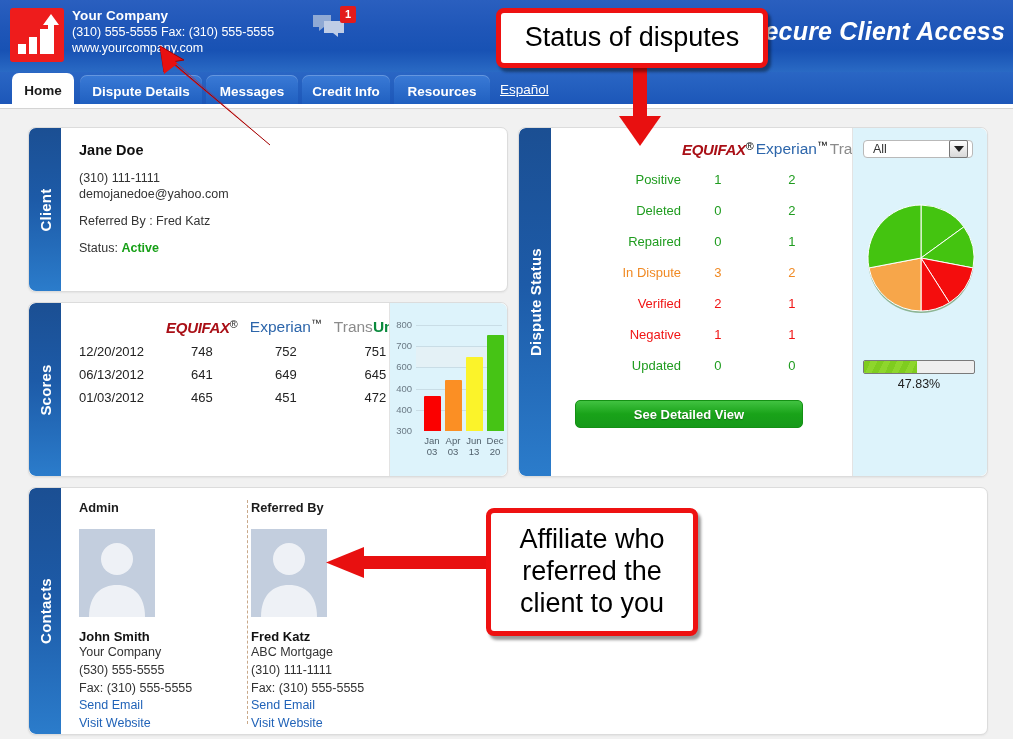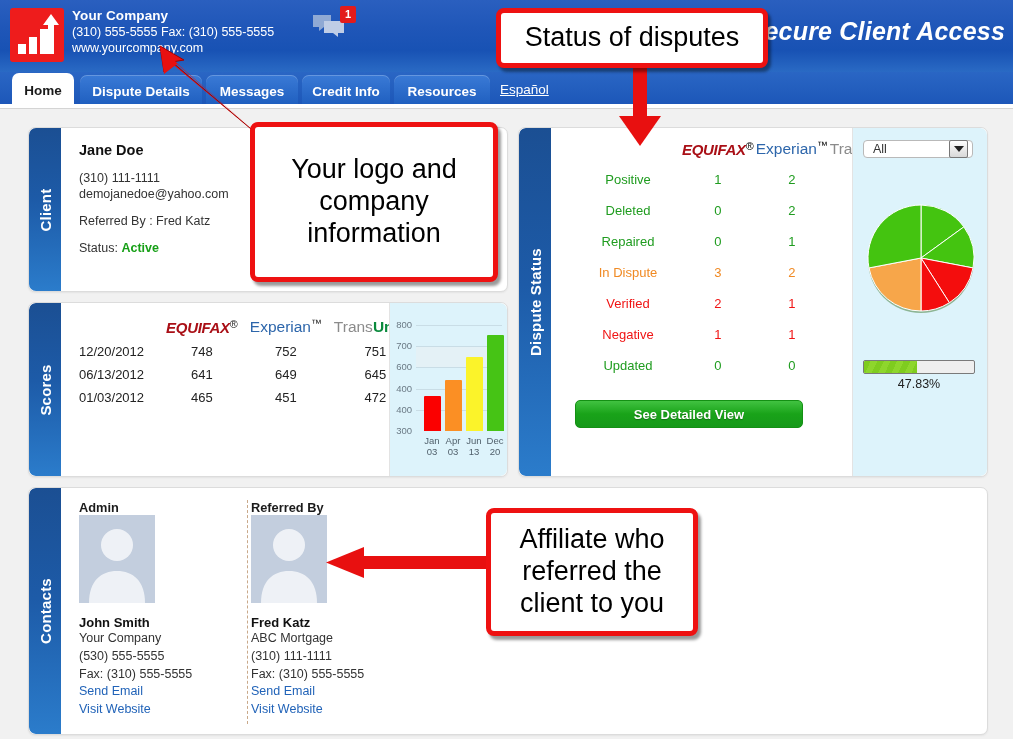--- a/index.html
+++ b/index.html
@@ -142,21 +142,21 @@
     text-align:center; width:22px; line-height:1.1;
   }
   .band { position:absolute; left:26px; background:#e4f1f6; }
 
   
   #dispute-panel { left:518px; top:18px; width:470px; height:350px; overflow:hidden;}
   .dispute-table { position:absolute; left:50px; top:10px; }
   .dispute-table table { border-collapse:collapse; font-size:13px; }
   .dispute-table th { font-weight:normal; padding-bottom:6px; }
   .dispute-table td { padding:8px 0; text-align:center; width:68px;}
-  .dispute-table td.lbl { text-align:center; width:112px; padding-left:6px; font-size:13px;}
+  .dispute-table td.lbl { text-align:right; width:112px; padding-left:6px; font-size:13px;}
   .c-green { color:#1f9c1f; }
   .c-orange { color:#f08a24; }
   .c-red { color:#f01414; }
   .detail-btn {
     position:absolute; left:56px; top:272px; width:228px; height:28px;
     background: linear-gradient(180deg,#41c241 0%,#19a319 50%,#16991a 100%);
     border:1px solid #149014; border-radius:5px;
     color:#ffffff; font-weight:bold; font-size:13px;
     display:flex; align-items:center; justify-content:center;
     text-shadow:0 1px 1px rgba(0,0,0,.3); cursor:pointer;
@@ -190,21 +190,21 @@
   }
   .progress-fill {
     height:100%;
     background: repeating-linear-gradient(115deg,#7fcc1f 0 6px,#8ed62c 6px 12px);
   }
   .progress-text { text-align:center; font-size:12.5px; color:#222; margin-top:3px; }
 
   
   #contacts-panel { left:28px; top:378px; width:960px; height:248px; overflow:hidden;}
   .contact-col { position:absolute; top:12px; font-size:12.5px; color:#333; }
-  .contact-title { font-weight:bold; font-size:12.8px; color:#1b1b1b; }
+  .contact-title { font-weight:bold; font-size:12.8px; color:#1b1b1b; margin-bottom:14px; }
   .avatar { width:76px; height:88px; background:#c3cede; position:relative; overflow:hidden;}
   .contact-name { font-weight:bold; font-size:13px; color:#111; margin-top:12px; }
   .contact-line { font-size:12.5px; color:#333; line-height:1.42; }
   .contact-link { color:#2163b8; font-size:12.5px; line-height:1.42; cursor:pointer; display:block;}
   .dash-sep {
     position:absolute; top:12px; height:224px; width:0;
     border-left:1px dashed #c9a98a;
   }
 
   
@@ -523,17 +523,16 @@
     <path d="M4 58 L25 88 L46 58 Z" fill="#e81010"></path>
   </svg>
 
   <svg class="arrow-svg" style="left:320px; top:545px;" width="175" height="40">
     <rect x="40" y="11" width="135" height="13" fill="#e81010"></rect>
     <path d="M44 2 L6 17.5 L44 33 Z" fill="#e81010"></path>
   </svg>
 
   <div class="callout" style="left:496px; top:8px; width:272px; height:60px;">Status of disputes</div>
 
-  <div class="callout" style="left:250px; top:122px; width:248px; height:160px;">Your logo and company information</div>
 
   <div class="callout" style="left:486px; top:508px; width:212px; height:128px;">Affiliate who referred the client to you</div>
 
 </div>
 
 </body></html>

